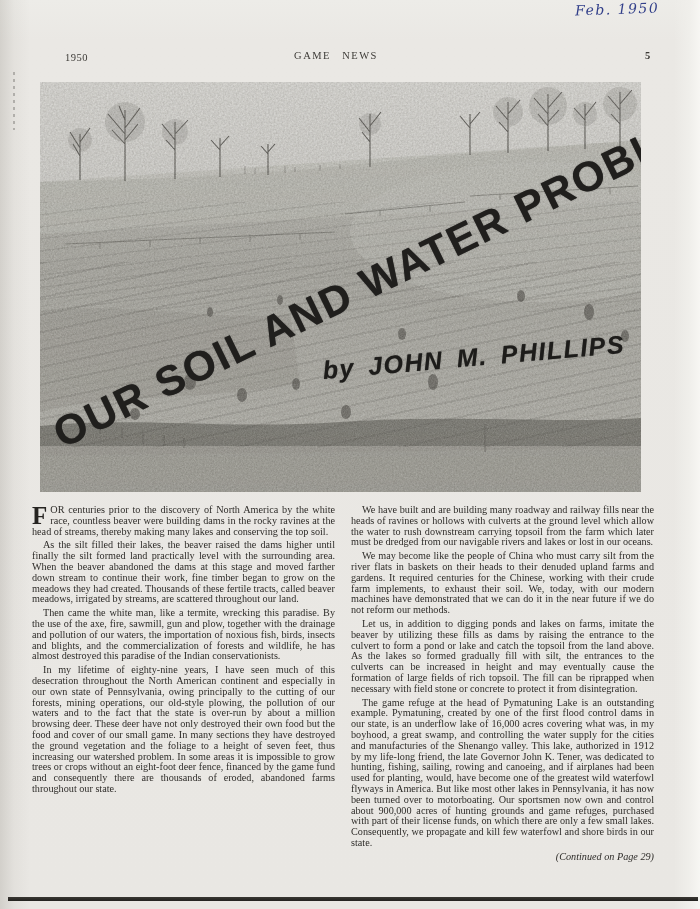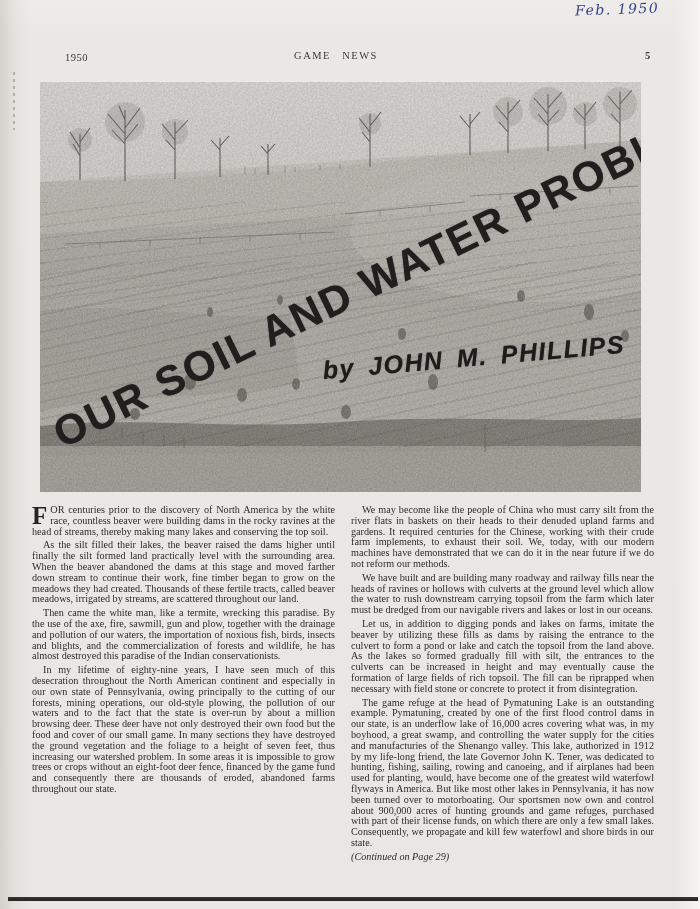--- a/index.html
+++ b/index.html
@@ -78,21 +78,21 @@
     display:flex; gap:16px;
     color:#2e2c29;
   }
   .col { width:303px; font-size:10.2px; line-height:10.8px; text-align:justify; }
   .col p { margin:0 0 3px 0; text-indent:11px; }
   .col p.lead { text-indent:0; }
   .dropcap {
     float:left; font-size:25px; line-height:20px; font-weight:bold;
     padding:1px 3px 0 0; color:#262421;
   }
-  .continued { text-align:left; font-style:italic; text-indent:0 !important; margin-top:1px !important; }
+  .continued { text-align:right; font-style:italic; text-indent:0 !important; margin-top:1px !important; }
 
   .bottom-rule {
     position:absolute; left:8px; top:897px; width:690px; height:4px;
     background:linear-gradient(180deg,#3a3833,#23221f);
   }
 </style>
 </head>
 <body>
 
 <div class="page">
@@ -207,22 +207,22 @@
   </div>
 
   <div class="columns">
     <div class="col">
       <p class="lead"><span class="dropcap">F</span><span>OR centuries prior to the discovery of North America by the white race, countless beaver were building dams in the rocky ravines at the head of streams, thereby making many lakes and conserving the top soil.</span></p>
       <p>As the silt filled their lakes, the beaver raised the dams higher until finally the silt formed land practically level with the surrounding area. When the beaver abandoned the dams at this stage and moved farther down stream to continue their work, fine timber began to grow on the meadows they had created. Thousands of these fertile tracts, called beaver meadows, irrigated by streams, are scattered throughout our land.</p>
       <p>Then came the white man, like a termite, wrecking this paradise. By the use of the axe, fire, sawmill, gun and plow, together with the drainage and pollution of our waters, the importation of noxious fish, birds, insects and blights, and the commercialization of forests and wildlife, he has almost destroyed this paradise of the Indian conservationists.</p>
       <p>In my lifetime of eighty-nine years, I have seen much of this desecration throughout the North American continent and especially in our own state of Pennsylvania, owing principally to the cutting of our forests, mining operations, our old-style plowing, the pollution of our waters and to the fact that the state is over-run by about a million browsing deer. These deer have not only destroyed their own food but the food and cover of our small game. In many sections they have destroyed the ground vegetation and the foliage to a height of seven feet, thus increasing our watershed problem. In some areas it is impossible to grow trees or crops without an eight-foot deer fence, financed by the game fund and consequently there are thousands of eroded, abandoned farms throughout our state.</p>
     </div>
     <div class="col">
+      <p>We have built and are building many roadway and railway fills near the heads of ravines or hollows with culverts at the ground level which allow the water to rush downstream carrying topsoil from the farm which later must be dredged from our navigable rivers and lakes or lost in our oceans.</p>
       <p>We may become like the people of China who must carry silt from the river flats in baskets on their heads to their denuded upland farms and gardens. It required centuries for the Chinese, working with their crude farm implements, to exhaust their soil. We, today, with our modern machines have demonstrated that we can do it in the near future if we do not reform our methods.</p>
-      <p>We have built and are building many roadway and railway fills near the heads of ravines or hollows with culverts at the ground level which allow the water to rush downstream carrying topsoil from the farm which later must be dredged from our navigable rivers and lakes or lost in our oceans.</p>
       <p>Let us, in addition to digging ponds and lakes on farms, imitate the beaver by utilizing these fills as dams by raising the entrance to the culvert to form a pond or lake and catch the topsoil from the land above. As the lakes so formed gradually fill with silt, the entrances to the culverts can be increased in height and may eventually cause the formation of large fields of rich topsoil. The fill can be riprapped when necessary with field stone or concrete to protect it from disintegration.</p>
       <p>The game refuge at the head of Pymatuning Lake is an outstanding example. Pymatuning, created by one of the first flood control dams in our state, is an underflow lake of 16,000 acres covering what was, in my boyhood, a great swamp, and controlling the water supply for the cities and manufacturies of the Shenango valley. This lake, authorized in 1912 by my life-long friend, the late Governor John K. Tener, was dedicated to hunting, fishing, sailing, rowing and canoeing, and if airplanes had been used for planting, would, have become one of the greatest wild waterfowl flyways in America. But like most other lakes in Pennsylvania, it has now been turned over to motorboating. Our sportsmen now own and control about 900,000 acres of hunting grounds and game refuges, purchased with part of their license funds, on which there are only a few small lakes. Consequently, we propagate and kill few waterfowl and shore birds in our state.</p>
       <p class="continued">(Continued on Page 29)</p>
     </div>
   </div>
 
   <div class="bottom-rule"></div>
 
 </div>
 

